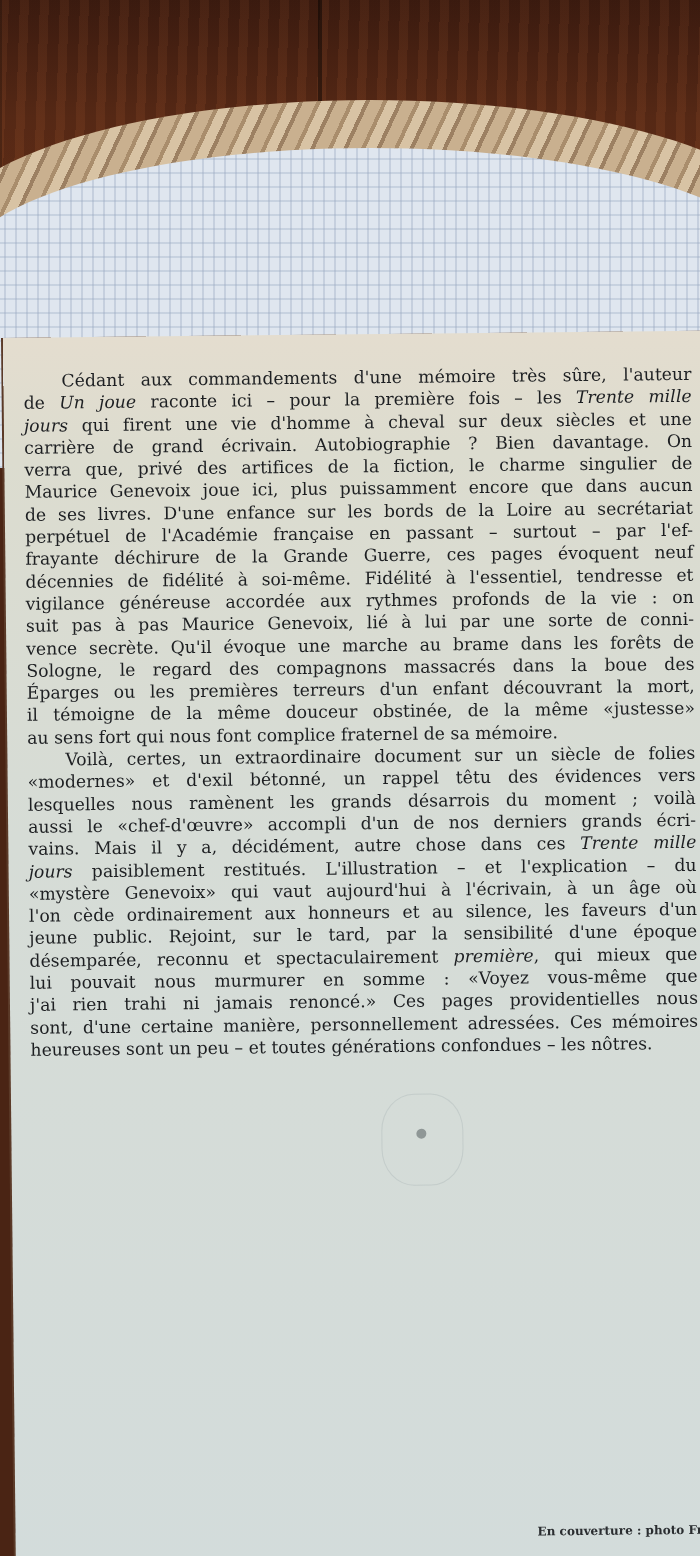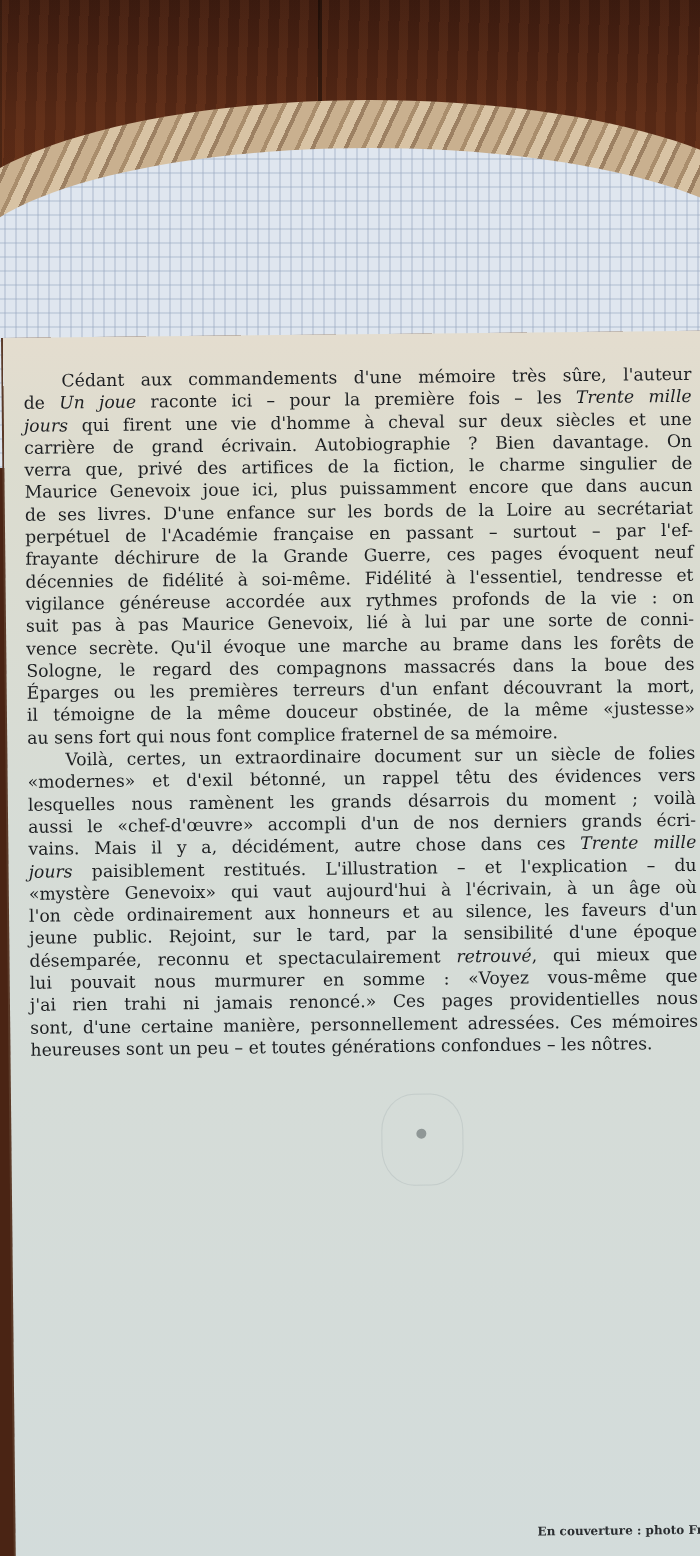--- a/index.html
+++ b/index.html
@@ -91,21 +91,21 @@
       <div id="p2">
           <span class="line first">Voilà, certes, un extraordinaire document sur un siècle de folies</span>
           <span class="line">«modernes» et d'exil bétonné, un rappel têtu des évidences vers</span>
           <span class="line">lesquelles nous ramènent les grands désarrois du moment ; voilà</span>
           <span class="line">aussi le «chef-d'œuvre» accompli d'un de nos derniers grands écri-</span>
           <span class="line">vains. Mais il y a, décidément, autre chose dans ces <i>Trente mille</i></span>
           <span class="line"><i>jours</i> paisiblement restitués. L'illustration – et l'explication – du</span>
           <span class="line">«mystère Genevoix» qui vaut aujourd'hui à l'écrivain, à un âge où</span>
           <span class="line">l'on cède ordinairement aux honneurs et au silence, les faveurs d'un</span>
           <span class="line">jeune public. Rejoint, sur le tard, par la sensibilité d'une époque</span>
-          <span class="line">désemparée, reconnu et spectaculairement <i>retrouvé</i>, qui mieux que</span>
+          <span class="line">désemparée, reconnu et spectaculairement <i>première</i>, qui mieux que</span>
           <span class="line">lui pouvait nous murmurer en somme : «Voyez vous-même que</span>
           <span class="line">j'ai rien trahi ni jamais renoncé.» Ces pages providentielles nous</span>
           <span class="line">sont, d'une certaine manière, personnellement adressées. Ces mémoires</span>
           <span class="line last">heureuses sont un peu – et toutes générations confondues – les nôtres.</span>
         </div>
     </div>
     <div class="stain"></div>
     <div class="credit">En couverture : photo Fra</div>
   </div>
 </div>

